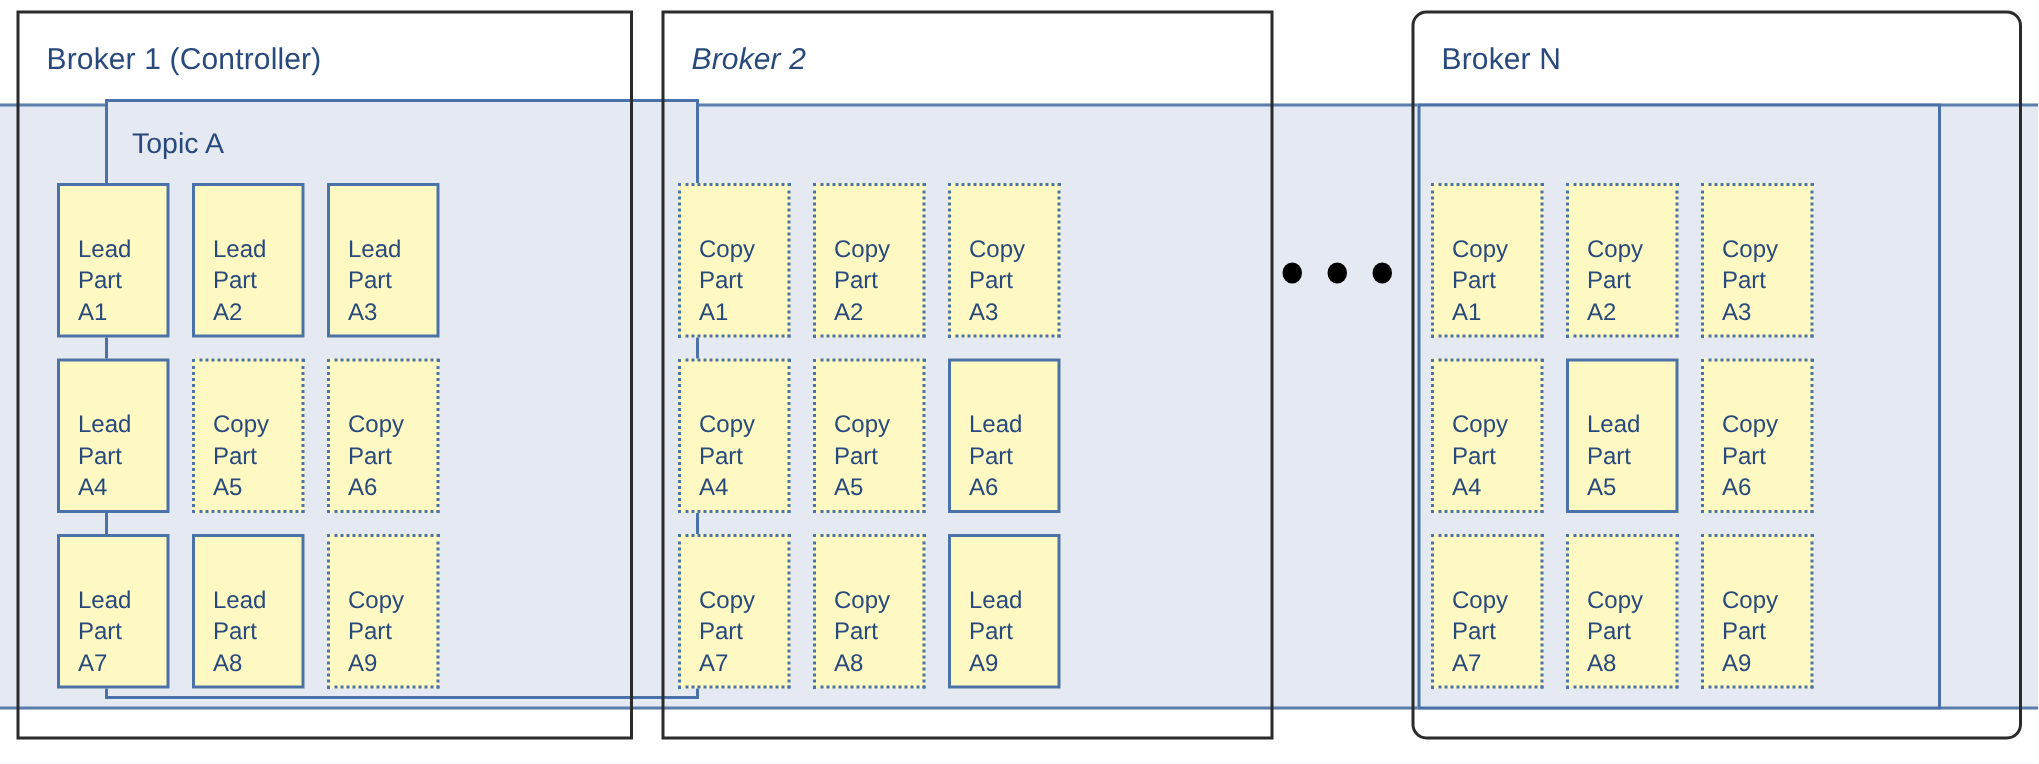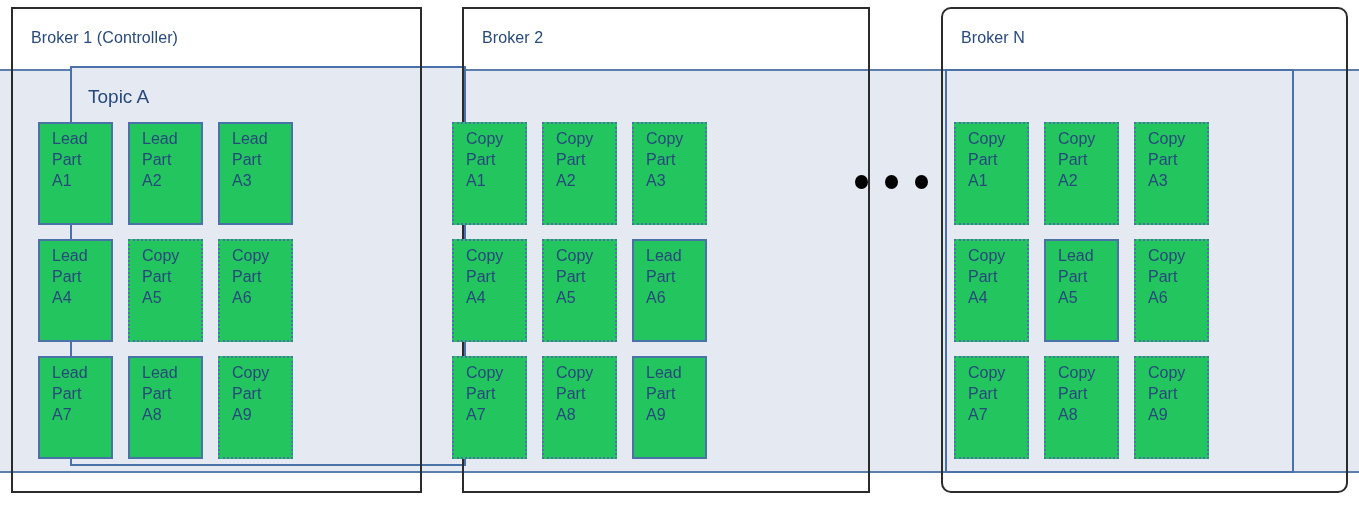--- a/index.html
+++ b/index.html
@@ -36,28 +36,28 @@
   
   .broker-frame {
     position: absolute;
     top: 7px;
     height: 486px;
     border: 2px solid #2b2b2b;
     box-sizing: border-box;
     background: transparent;
   }
   .broker-frame.b1 { left: 11px;   width: 411px; }
-  .broker-frame.b2 { left: 462px;  width: 408px; }
+  .broker-frame.b2 { left: 441px;  width: 408px; font-style: italic; }
   .broker-frame.bn { left: 941px;  width: 407px; border-radius: 10px; }
 
   .broker-title {
     position: absolute;
     left: 18px;
     top: 20px;
-    font-size: 16px;
+    font-size: 20px;
     color: #28497c;
     letter-spacing: 0.1px;
     white-space: nowrap;
   }
 
   
   .topic-panel {
     position: absolute;
     background: #e4e9f2;
     border: 2px solid #4a72a8;
@@ -84,25 +84,25 @@
     column-gap: 15px;
     row-gap: 14px;
   }
   .grid.g1 { left: 38px;  top: 122px; }
   .grid.g2 { left: 452px; top: 122px; }
   .grid.gn { left: 954px; top: 122px; }
 
   .part {
     position: relative;
     box-sizing: border-box;
-    background: #22c55e;
+    background: #fef9c3;
     color: #28497c;
     font-size: 16px;
     line-height: 21px;
-    padding: 4px 0 0 12px;
+    padding: 32px 0 0 12px;
   }
   .part.lead {
     border: 2px solid #4a72a8;
   }
   .part.copy {
     border: 2px dotted #4a72a8;
   }
   .part .ln { display: block; }
 
   

